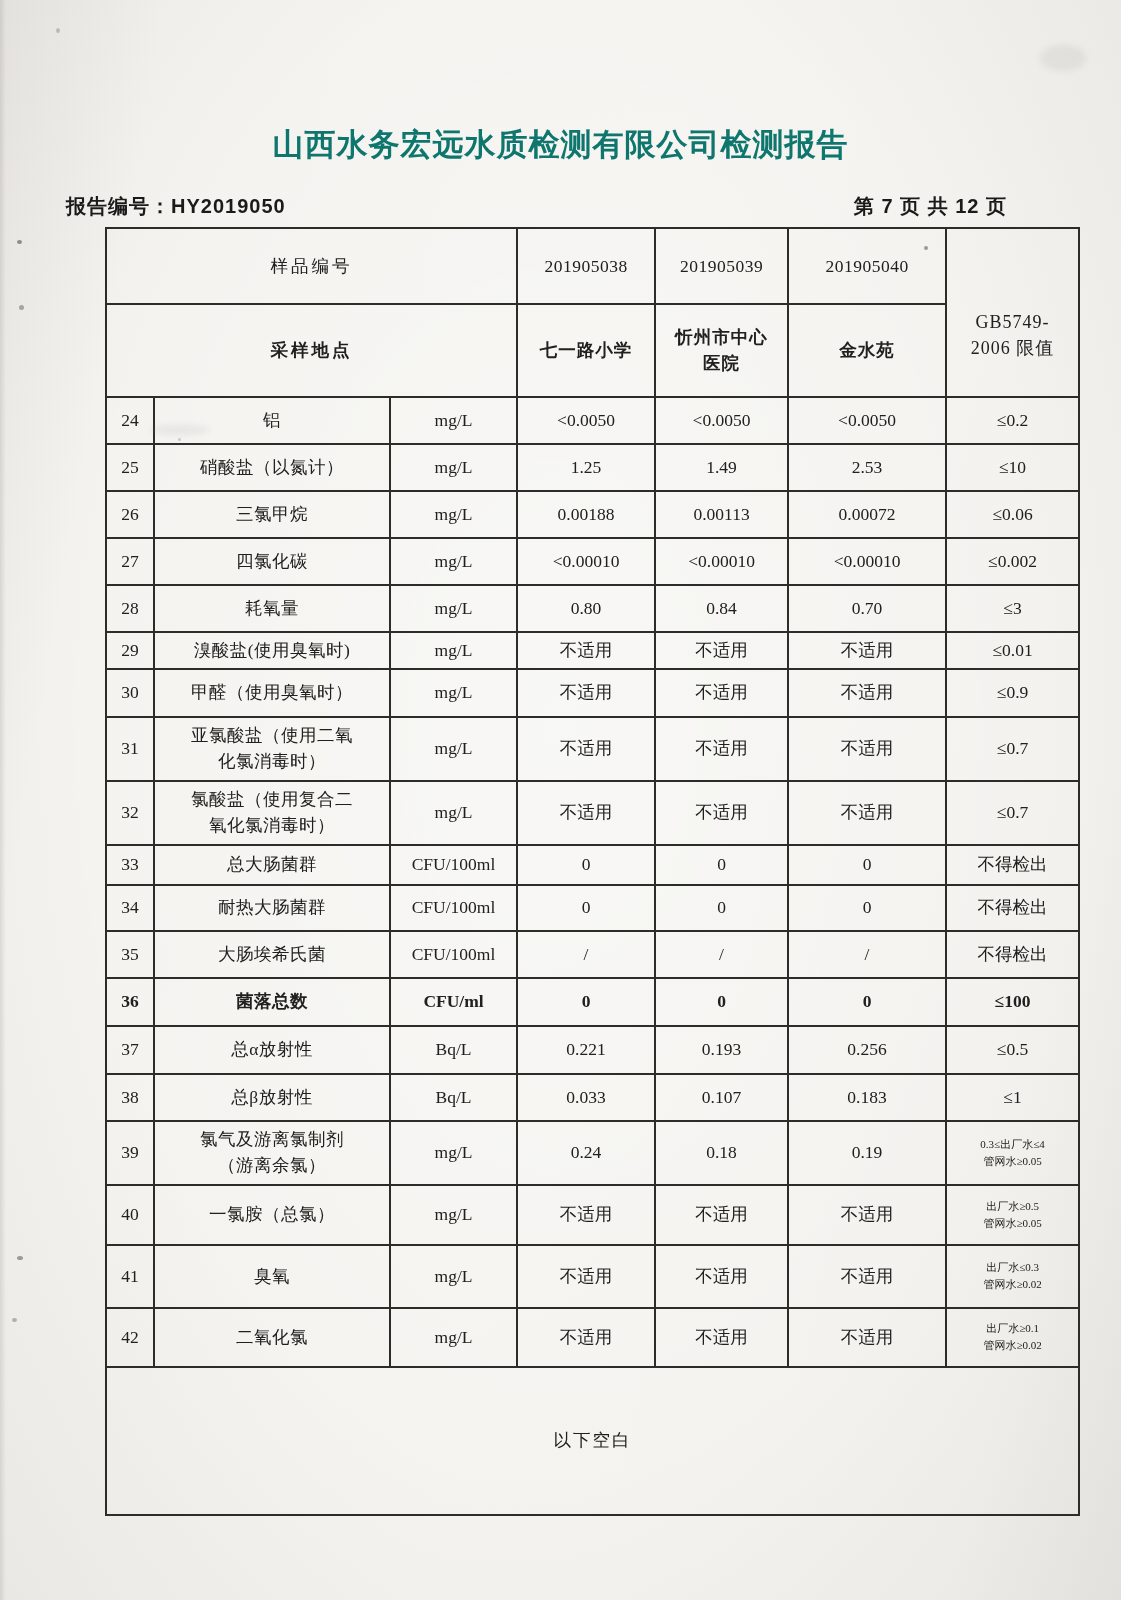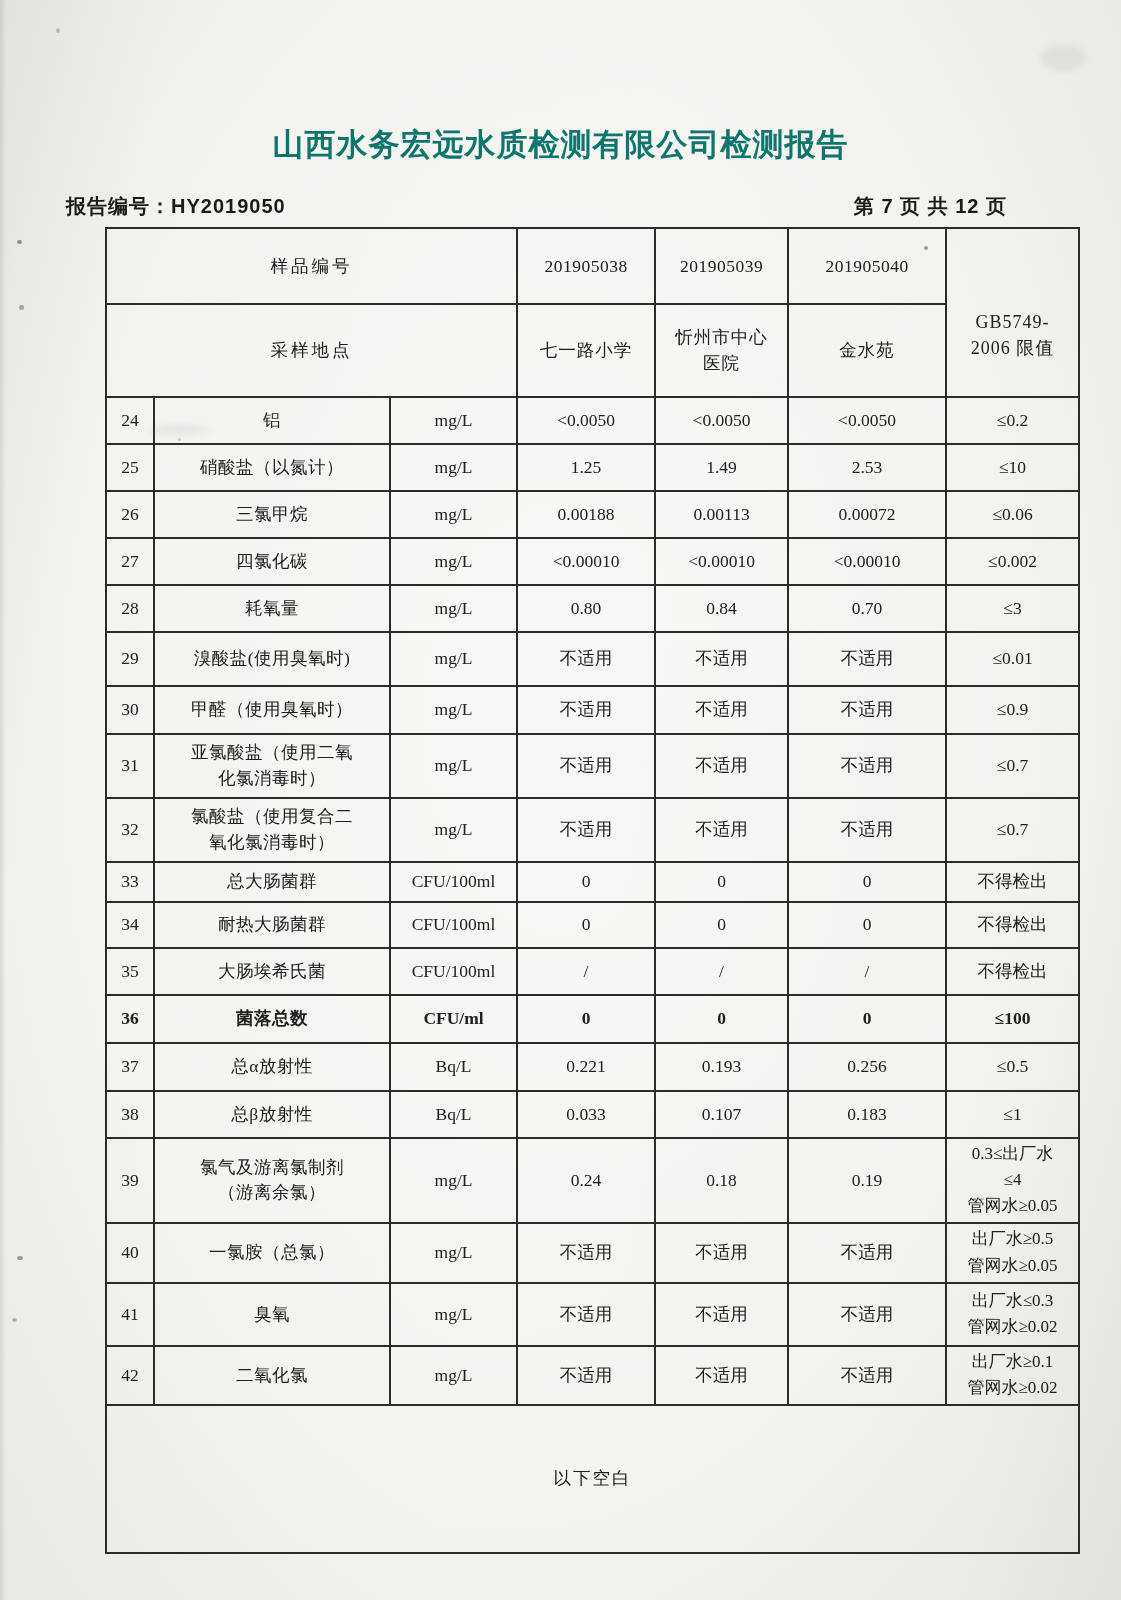--- a/index.html
+++ b/index.html
@@ -34,28 +34,28 @@
     font-size:17.5px;line-height:1.45;
     padding:2px 4px;
     white-space:pre-line;
     color:#21201e;
   }
   td.c-no{font-size:17px;}
   td.c-name{text-align:left;padding-left:13px;font-size:18px;letter-spacing:.5px;}
   td.c-unit{font-size:17px;}
   td.c-val{font-size:17.5px;}
   td.c-limit{font-size:17.5px;}
-  td.c-limit.small{font-size:17px;line-height:1.55;padding:2px 18px;}
+  td.c-limit.small{font-size:11px;line-height:1.55;padding:2px 18px;}
   td.h-label{font-size:19px;letter-spacing:3px;}
   td.h-id{font-size:18px;letter-spacing:.5px;}
   td.h-loc{font-size:18px;letter-spacing:1px;}
   td.gb-cell{padding:0;}
   .gb-wrap{height:96px;display:flex;flex-direction:column;justify-content:flex-end;
     align-items:center;padding:9px 2px 7px;font-size:18px;letter-spacing:1px;}
-  tr.h1{height:48px;} tr.h2{height:58px;}
+  tr.h1{height:48px;} tr.h2{height:58px;font-weight:bold;}
   td.blank-cell{
     height:142px;text-align:left;vertical-align:top;
     padding:20px 0 0 21px;font-size:19px;letter-spacing:2px;
   }
   
   .speck{position:absolute;border-radius:50%;pointer-events:none;}
   .edge-shade{position:absolute;left:0;top:0;bottom:0;width:6px;pointer-events:none;
     background:linear-gradient(90deg,rgba(120,115,108,.18),rgba(120,115,108,0));}
   .smudge{position:absolute;pointer-events:none;background:rgba(140,135,128,.12);
     filter:blur(3px);border-radius:50%;}
@@ -139,21 +139,21 @@
   </tr>
       <tr style="height: 47px;">
     <td class="c-no">28</td>
     <td class="c-name">耗氧量</td>
     <td class="c-unit">mg/L</td>
     <td class="c-val">0.80</td>
     <td class="c-val">0.84</td>
     <td class="c-val">0.70</td>
     <td class="c-limit">≤3</td>
   </tr>
-      <tr style="height: 54px;">
+      <tr style="height: 37px;">
     <td class="c-no">29</td>
     <td class="c-name">溴酸盐(使用臭氧时)</td>
     <td class="c-unit">mg/L</td>
     <td class="c-val">不适用</td>
     <td class="c-val">不适用</td>
     <td class="c-val">不适用</td>
     <td class="c-limit">≤0.01</td>
   </tr>
       <tr style="height: 48px;">
     <td class="c-no">30</td>

